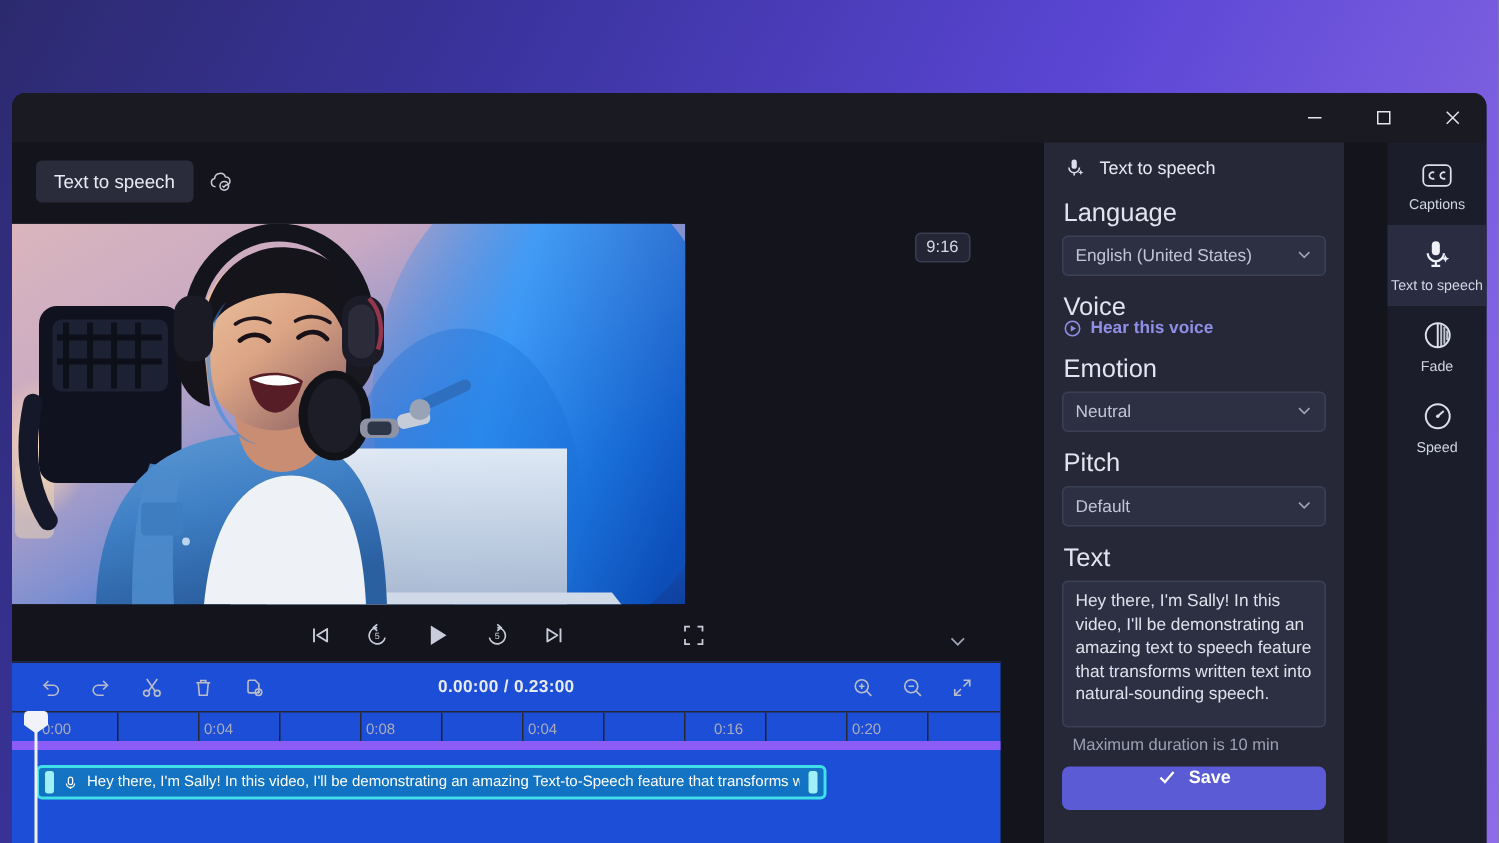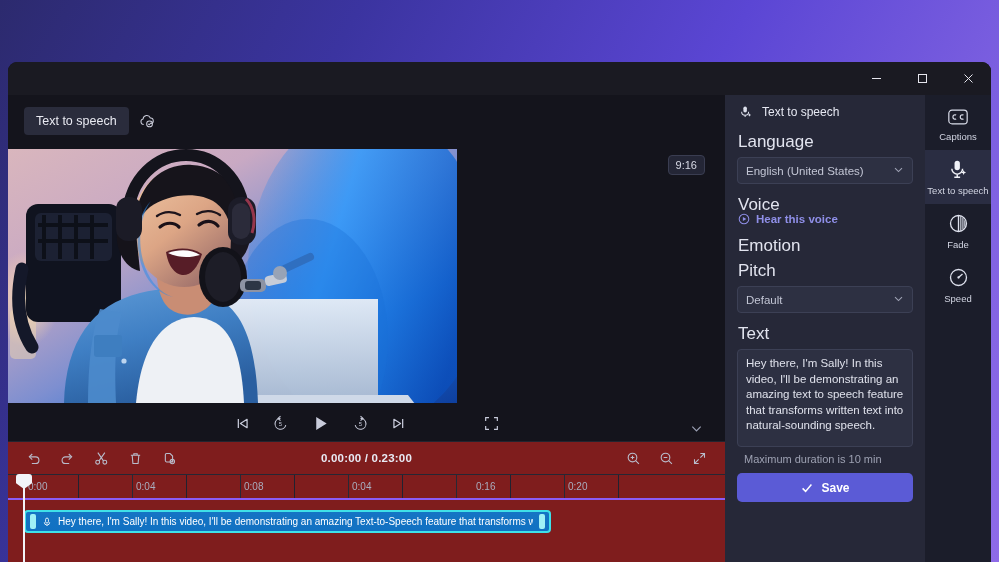--- a/index.html
+++ b/index.html
@@ -24,21 +24,21 @@
     height: 33px; background: #1a1a22; display: flex; justify-content: flex-end;
     align-items: stretch; flex: none;
   }
   .wbtn {
     width: 46px; display: flex; align-items: center; justify-content: center;
     color: #e6e6ee; font-size: 12px; cursor: default;
   }
   .wbtn svg { display: block; }
 
   
-  .wbody { flex: 1; display: flex; min-height: 0; }
+  .wbody { flex: 1; display: flex; min-height: 0; gap: 29px; }
   .leftcol { flex: 1; display: flex; flex-direction: column; min-width: 0; background: #14141c; }
   .panel {
     width: 200px; flex: none; background: #262838; display: flex; flex-direction: column;
     padding: 10px 12px 0 12px; position: relative;
   }
   .railcol { width: 66px; flex: none; background: #1b1d2a; padding-top: 4px; }
 
   
   .topbar {
     height: 52px; flex: none; display: flex; align-items: center; padding: 0 16px;
@@ -80,36 +80,36 @@
     height: 36px; flex: none; display: flex; align-items: center;
     justify-content: center; gap: 22px; position: relative; color: #c9ccdb;
   }
   .tbtn { cursor: pointer; display: flex; align-items: center; justify-content: center; }
   .fs { margin-left: 56px; }
   .chev-down {
     position: absolute; right: 22px; bottom: 2px; color: #9ba0b4; cursor: pointer;
   }
 
   
-  .timeline { flex: none; background: #7f1d1d; border-top: 1px solid #23242f; }
+  .timeline { flex: none; background: #1d4ed8; border-top: 1px solid #23242f; }
   .ttoolbar {
     height: 32px; display: flex; align-items: center; padding: 0 18px; position: relative;
   }
   .ttools { display: flex; gap: 19px; color: #b9bccb; }
   .ttools .tb { cursor: pointer; display: flex; }
   .ttime {
     position: absolute; left: 0; right: 0; text-align: center; color: #e8eaf4;
     font-size: 11.5px; font-weight: 700; pointer-events: none; letter-spacing: .2px;
   }
   .tzoom { margin-left: auto; display: flex; gap: 18px; color: #b9bccb; }
   .tzoom .tb { cursor: pointer; display: flex; }
 
   .ruler {
     height: 26px; position: relative; border-top: 1px solid #262734;
-    border-bottom: 2px solid #8b5cf6; overflow: hidden;
+    border-bottom: 6px solid #8b5cf6; overflow: hidden;
   }
   .tick { position: absolute; top: 0; width: 1px; height: 26px; background: #272935; }
   .tick.minor { height: 26px; background: #202230; }
   .tlabel {
     position: absolute; top: 6px; font-size: 10px; color: #a9adbe; padding-left: 4px;
   }
   .track { height: 62px; position: relative; }
   .clip {
     position: absolute; left: 16px; top: 10px; width: 527px; height: 23px;
     background: linear-gradient(180deg,#1574c4 0%, #1171c2 100%);
@@ -158,21 +158,21 @@
   .pbtns { display: flex; gap: 8px; }
   .btn-ghost {
     flex: 1; height: 29px; background: transparent; border: 1px solid #4a4e64;
     border-radius: 5px; color: #e4e6f0; font-size: 12px; font-family: inherit;
     display: flex; align-items: center; justify-content: center; gap: 7px; cursor: pointer;
     font-weight: 600;
   }
   .btn-prim {
     flex: 1; height: 29px; background: #5b5bd6; border: none; border-radius: 5px;
     color: #fff; font-size: 12px; font-family: inherit; display: flex;
-    align-items: center; justify-content: center; gap: 7px; cursor: pointer; font-weight: 600;
+    justify-content: center; gap: 7px; cursor: pointer; font-weight: 600;
   }
 
   
   .rail-item {
     padding: 9px 2px 8px; display: flex; flex-direction: column; align-items: center;
     gap: 5px; color: #cfd2df; cursor: pointer;
   }
   .rail-item.active { background: #2a2d42; }
   .rail-label { font-size: 9.5px; text-align: center; line-height: 11px; color: #d2d5e2; }
 </style>
@@ -481,20 +481,28 @@
         <span style="display:flex">
           <svg width="12" height="12" viewBox="0 0 14 14" fill="none" stroke="currentColor" stroke-width="1.2">
             <circle cx="7" cy="7" r="5.6"></circle>
               <path d="M5.7 4.6l4 2.4-4 2.4z" fill="currentColor" stroke="none"></path>
           </svg>
         </span>
         <span>Hear this voice</span>
       </div>
 
       <div class="field-label">Emotion</div>
+      <div class="select">
+        <span>Neutral</span>
+        <span class="cv">
+          <svg width="11" height="11" viewBox="0 0 12 12" fill="none" stroke="currentColor" stroke-width="1.2">
+              <path d="M2.2 4.4L6 8.2l3.8-3.8"></path>
+            </svg>
+        </span>
+      </div>
 
       <div class="field-label">Pitch</div>
       <div class="select">
         <span>Default</span>
         <span class="cv">
           <svg width="11" height="11" viewBox="0 0 12 12" fill="none" stroke="currentColor" stroke-width="1.2">
               <path d="M2.2 4.4L6 8.2l3.8-3.8"></path>
             </svg>
         </span>
       </div>

